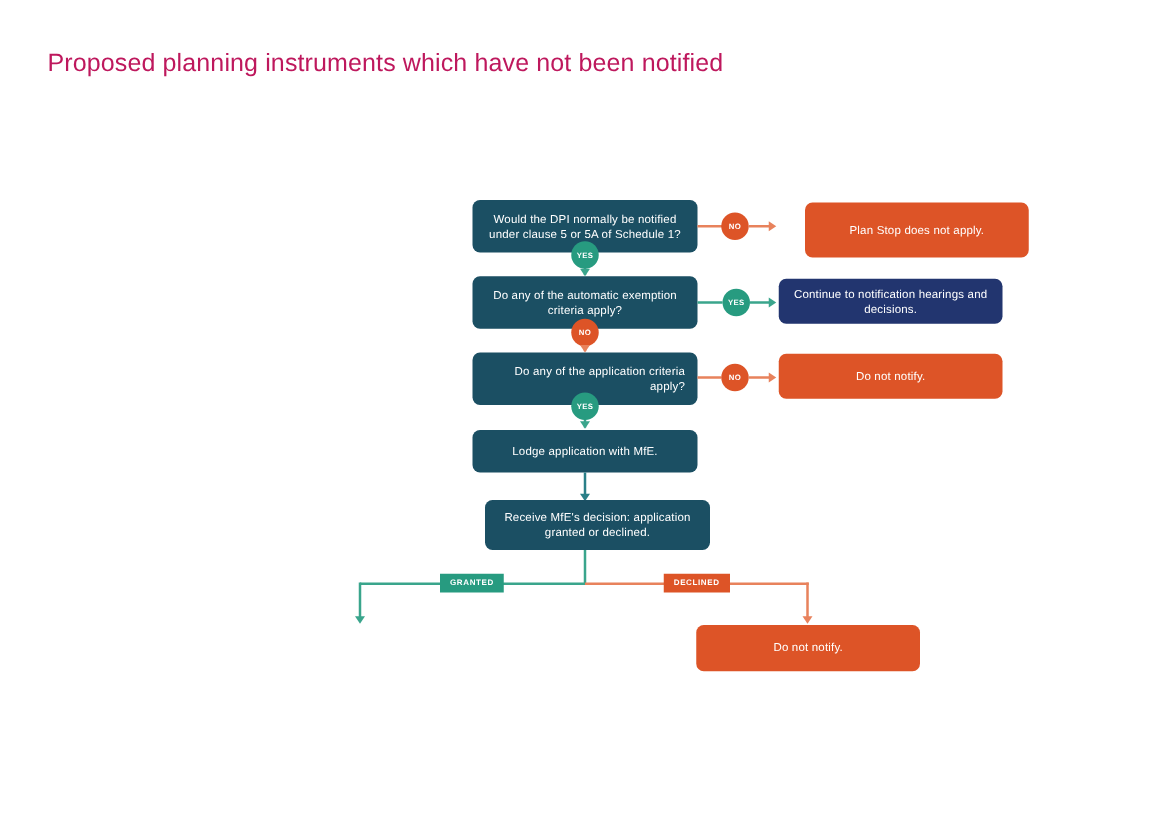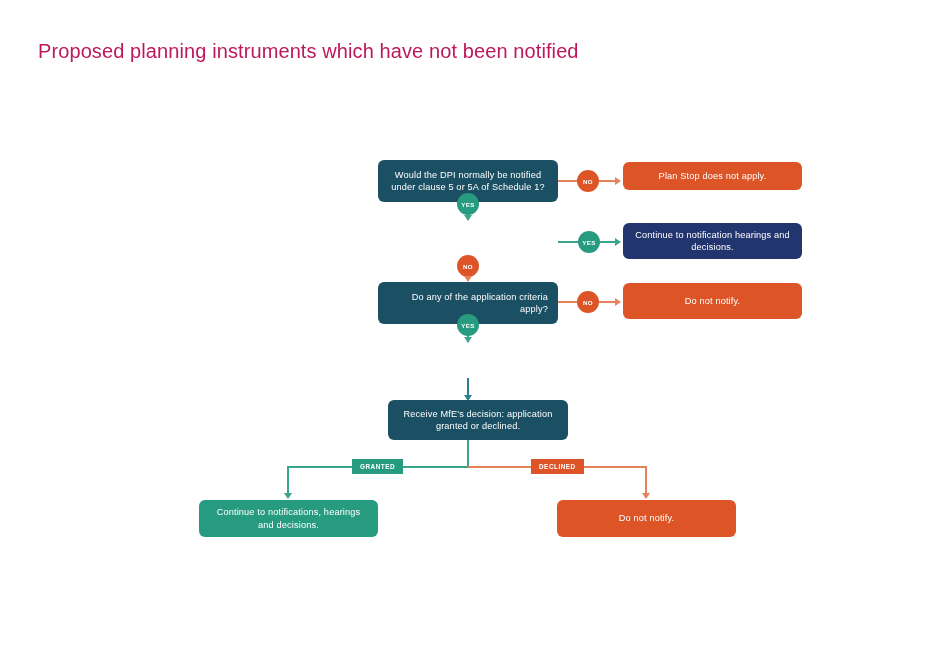--- a/index.html
+++ b/index.html
@@ -127,28 +127,31 @@
 
   <div class="node fill-darkteal" style="left:378px; top:160px; width:180px; height:42px;">
     <span class="node-text">Would the DPI normally be notified under clause 5 or 5A of Schedule 1?</span>
   </div>
 
   <div class="conn conn-h c-orange" style="left:558px; top:180px; width:20px;"></div>
   <div class="badge-circle bc-no" style="left:577px; top:170px;">NO</div>
   <div class="conn conn-h c-orange" style="left:599px; top:180px; width:18px;"></div>
   <div class="arrow arrow-right ar-orange" style="left:615px; top:177px;"></div>
 
-  <div class="node fill-orange" style="left:623px; top:162px; width:179px; height:28px;">
+  <div class="node fill-orange" style="left:644px; top:162px; width:179px; height:44px;">
     <span class="node-text">Plan Stop does not apply.</span>
   </div>
 
   <div class="conn conn-v c-teal" style="left:467px; top:202px; height:18px;"></div>
   <div class="badge-circle bc-yes" style="left:457px; top:193px;">YES</div>
   <div class="arrow arrow-down ar-teal" style="left:464px; top:215px;"></div>
 
+  <div class="node fill-darkteal" style="left:378px; top:221px; width:180px; height:42px;">
+    <span class="node-text">Do any of the automatic exemption criteria apply?</span>
+  </div>
 
   <div class="conn conn-h c-teal" style="left:558px; top:241px; width:20px;"></div>
   <div class="badge-circle bc-yes" style="left:578px; top:231px;">YES</div>
   <div class="conn conn-h c-teal" style="left:600px; top:241px; width:17px;"></div>
   <div class="arrow arrow-right ar-teal" style="left:615px; top:238px;"></div>
 
   <div class="node fill-navy" style="left:623px; top:223px; width:179px; height:36px;">
     <span class="node-text">Continue to notification hearings and decisions.</span>
   </div>
 
@@ -166,20 +169,23 @@
   <div class="arrow arrow-right ar-orange" style="left:615px; top:298px;"></div>
 
   <div class="node fill-orange" style="left:623px; top:283px; width:179px; height:36px;">
     <span class="node-text">Do not notify.</span>
   </div>
 
   <div class="conn conn-v c-teal" style="left:467px; top:324px; height:18px;"></div>
   <div class="badge-circle bc-yes" style="left:457px; top:314px;">YES</div>
   <div class="arrow arrow-down ar-teal" style="left:464px; top:337px;"></div>
 
+  <div class="node fill-darkteal" style="left:378px; top:344px; width:180px; height:34px;">
+    <span class="node-text">Lodge application with MfE.</span>
+  </div>
 
   <div class="conn conn-v c-dteal" style="left:467px; top:378px; height:20px;"></div>
   <div class="arrow arrow-down ar-dteal" style="left:464px; top:395px;"></div>
 
   <div class="node fill-darkteal" style="left:388px; top:400px; width:180px; height:40px;">
     <span class="node-text">Receive MfE's decision: application granted or declined.</span>
   </div>
 
   <div class="conn conn-v c-teal" style="left:467px; top:440px; height:28px;"></div>
 
@@ -189,21 +195,18 @@
   <div class="badge-rect br-granted" style="left:352px; top:459px;">GRANTED</div>
 
   <div class="badge-rect br-declined" style="left:531px; top:459px;">DECLINED</div>
 
   <div class="conn conn-v c-teal" style="left:287px; top:466px; height:30px;"></div>
   <div class="arrow arrow-down ar-teal" style="left:284px; top:493px;"></div>
 
   <div class="conn conn-v c-orange" style="left:645px; top:466px; height:30px;"></div>
   <div class="arrow arrow-down ar-orange" style="left:642px; top:493px;"></div>
 
-  <div class="node fill-teal" style="left:199px; top:500px; width:179px; height:37px;">
-    <span class="node-text">Continue to notifications, hearings and decisions.</span>
-  </div>
 
   <div class="node fill-orange" style="left:557px; top:500px; width:179px; height:37px;">
     <span class="node-text">Do not notify.</span>
   </div>
 
 </div>
 
 </body></html>

